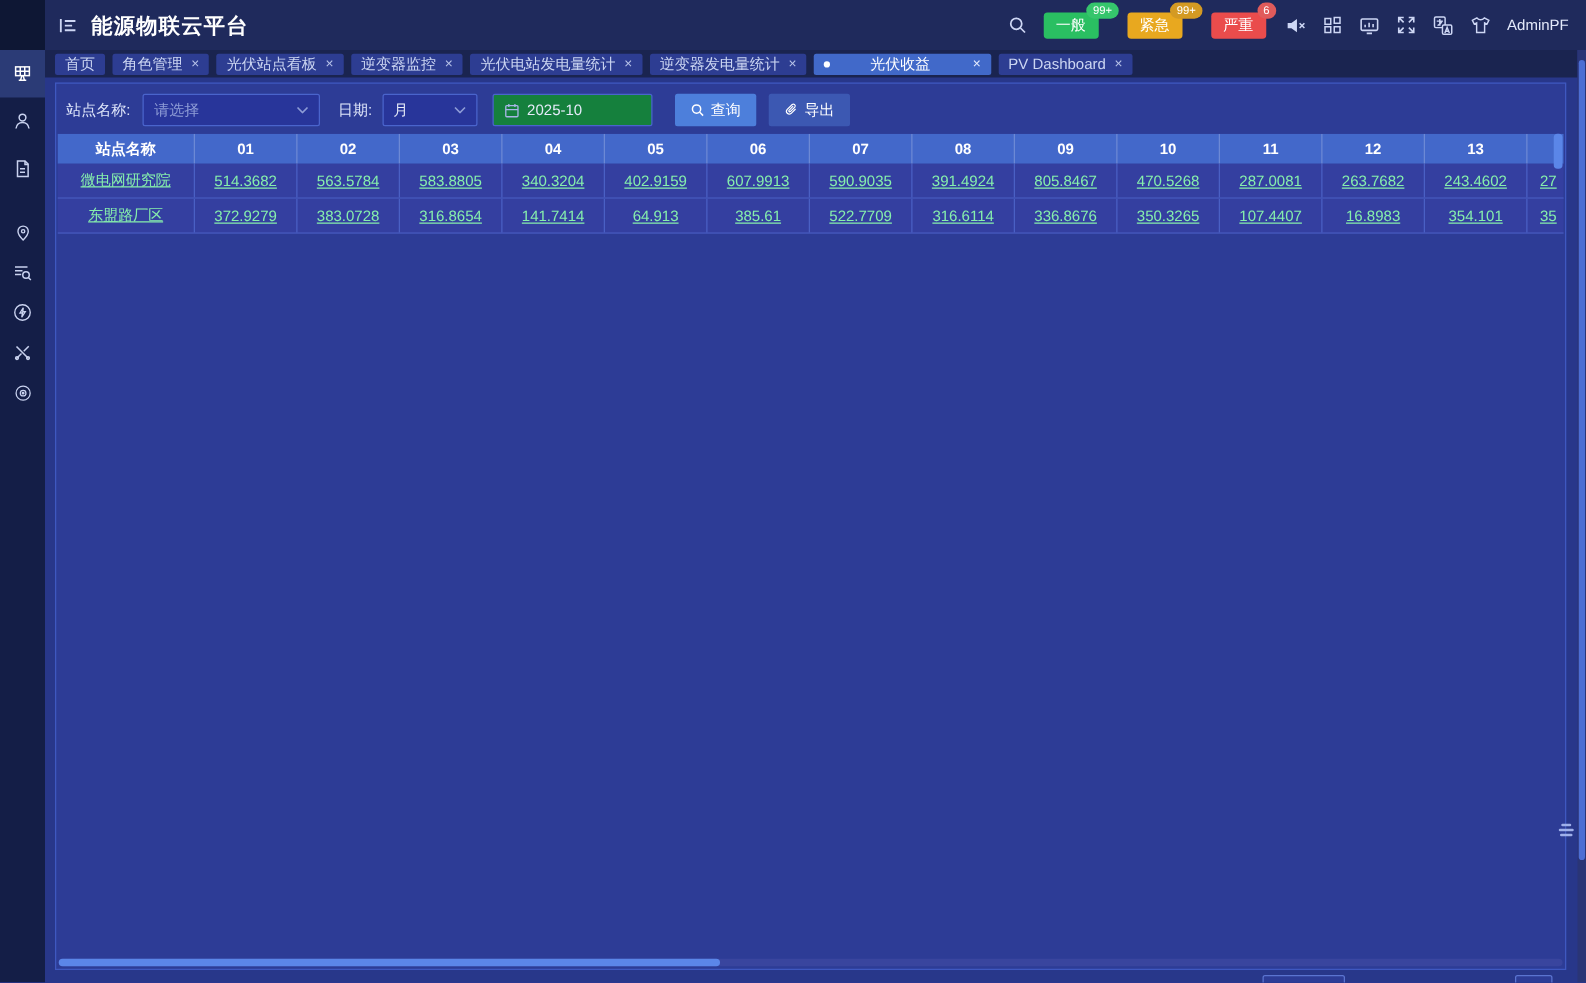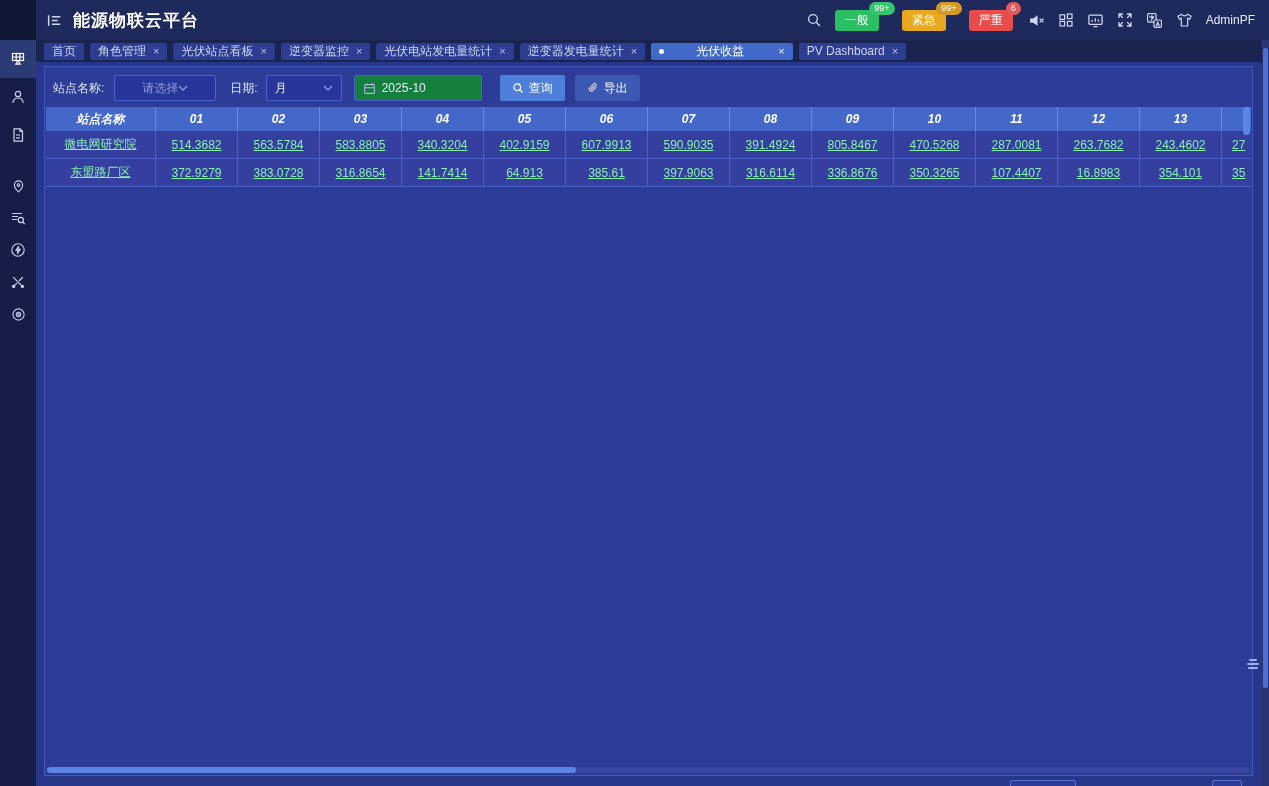--- a/index.html
+++ b/index.html
@@ -44,37 +44,37 @@
   
   .content { position:absolute; left:36px; top:62px; right:7px; bottom:0; background:#28378a; }
   .panel { position:absolute; left:8px; top:4px; right:9px; bottom:10px; border:1px solid #3f58c0; background:#2d3c96; }
 
   
   .filterbar { position:absolute; top:6px; left:8px; right:8px; height:30px; display:flex; align-items:center;
                font-size:12px; color:#dfe6fa; }
   .flabel { white-space:nowrap; }
   .sel { height:26px; background:#28359a; border:1px solid #4a64cc; border-radius:2px; display:flex;
          align-items:center; justify-content:space-between; padding:0 8px; font-size:12px; cursor:pointer; }
-  .sel-site { width:102px; margin-left:10px;justify-content:center; }
+  .sel-site { width:142px; margin-left:10px; }
   .sel-type { width:76px; margin-left:8px; }
   .ph { color:#8e9cd6; }
   .val { color:#e8ecf8; }
   .ml14 { margin-left:14px; }
   .dateinput { height:26px; width:128px; margin-left:12px; background:#15803d; border:1px solid #4a64cc;
                border-radius:2px; display:flex; align-items:center; gap:6px; padding:0 8px;
                color:#e6ebfa; font-size:12px; cursor:text; }
   .btn { height:26px; border-radius:2px; display:flex; align-items:center; gap:5px; padding:0 12px;
          font-size:12px; color:#ffffff; cursor:pointer; border:none; }
   .btn-query { background:#4d7fdb; margin-left:18px; }
   .btn-export { background:#3c58b2; margin-left:10px; }
 
   
   .tablewrap { position:absolute; left:1px; right:1px; top:40px; overflow:hidden; }
   .thead { display:flex; height:24px; background:#4368ca; }
-  .thead .tcell { font-weight:bold; color:#ffffff; border-right:1px solid rgba(255,255,255,0.22);font-style:italic; }
+  .thead .tcell { font-weight:bold; color:#ffffff; border-right:1px solid rgba(255,255,255,0.22); }
   .trow { display:flex; height:28px; background:#343fa0; border-bottom:1px solid #4a60c4; }
   .trow .tcell { color:#86efac; border-right:1px solid #4a60c4;text-decoration:underline; }
   .tcell { flex:none; display:flex; align-items:center; justify-content:center; font-size:12px; overflow:hidden; }
   .c0 { width:110px; }
   .cd { width:82px; }
   .ccut { flex:1 1 auto; border-right:none !important; justify-content:flex-start; padding-left:10px; }
 
   
   .vthumb { position:absolute; right:2px; top:40px; width:7px; height:28px; background:#5b86e8; border-radius:3px; }
   .hscroll { position:absolute; left:2px; right:2px; bottom:2px; height:6px; background:#39459e; border-radius:3px; }
@@ -367,21 +367,21 @@
         <div class="tcell ccut">27</div>
       </div>
       <div class="trow">
         <div class="tcell c0">东盟路厂区</div>
         <div class="tcell cd">372.9279</div>
         <div class="tcell cd">383.0728</div>
         <div class="tcell cd">316.8654</div>
         <div class="tcell cd">141.7414</div>
         <div class="tcell cd">64.913</div>
         <div class="tcell cd">385.61</div>
-        <div class="tcell cd">397.9063</div>
+        <div class="tcell cd">522.7709</div>
         <div class="tcell cd">316.6114</div>
         <div class="tcell cd">336.8676</div>
         <div class="tcell cd">350.3265</div>
         <div class="tcell cd">107.4407</div>
         <div class="tcell cd">16.8983</div>
         <div class="tcell cd">354.101</div>
         <div class="tcell ccut">35</div>
       </div>
     </div>
 

